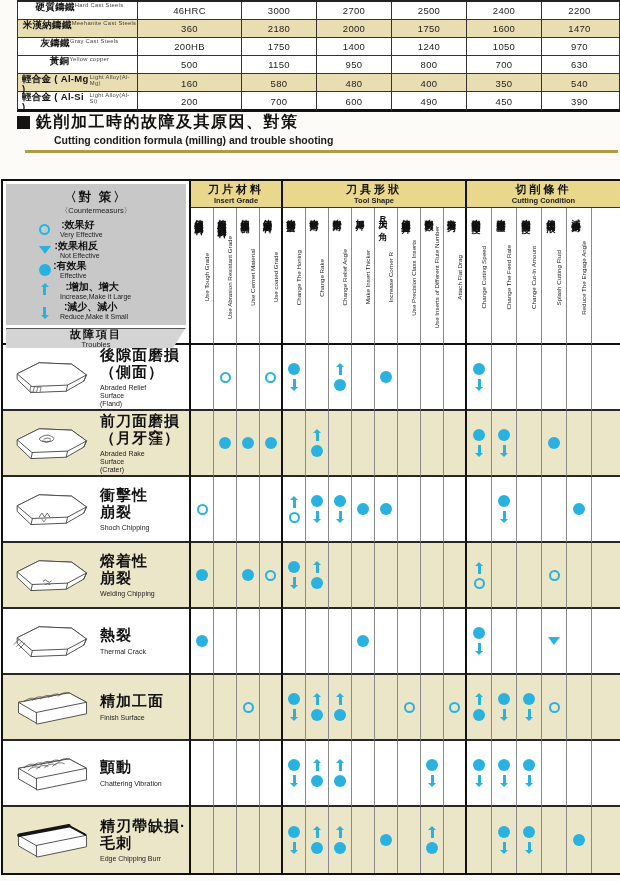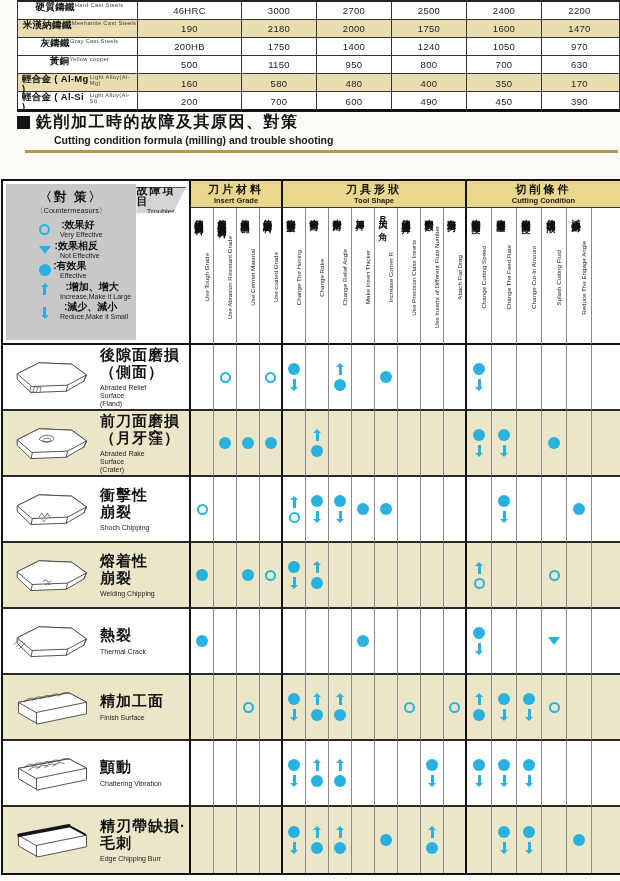--- a/index.html
+++ b/index.html
@@ -42,21 +42,21 @@
     display:flex;justify-content:center;align-items:flex-start;padding-top:4px;overflow:hidden;}
   .colcell.geb{border-right:2px solid #111;}
   .colcell.lastcol{border-right:none;}
   .col-zh{writing-mode:vertical-rl;text-orientation:upright;font-size:9px;font-weight:bold;
     line-height:1.05;letter-spacing:1px;color:#111;}
   .col-en{writing-mode:vertical-rl;transform:rotate(180deg);font-size:6.2px;color:#222;
     line-height:1;white-space:nowrap;align-self:center;margin-left:1px;}
 
   
   .legend-cell{grid-column:1;grid-row:1/3;border-right:2px solid #111;border-bottom:2px solid #111;
-    background:#fff;padding:3px;display:flex;flex-direction:row;}
+    background:#fff;padding:3px;display:flex;flex-direction:column;}
   .legend-box{flex:1;background:var(--legend-gray);padding:5px 4px 2px 30px;}
   .lg-title{text-align:center;font-size:12.5px;font-weight:bold;letter-spacing:2px;margin-right:26px;color:#111;}
   .lg-sub{text-align:center;font-size:7.5px;color:#222;margin:0 26px 4px 0;}
   .lg-item{display:flex;align-items:center;margin-bottom:2.5px;}
   .lg-symwrap{width:17px;display:flex;justify-content:center;flex:0 0 auto;}
   .lg-text{line-height:1;text-align:center;}
   .lg-zh{font-size:10px;font-weight:bold;color:#111;}
   .lg-en{font-size:7px;color:#222;margin-top:1px;padding-left:7px;}
   .troubles-band{height:25px;margin-top:3px;background:var(--band-gray);
     clip-path:polygon(0 0,100% 0,calc(100% - 13px) 100%,0 100%);
@@ -108,21 +108,21 @@
         <div class="t-cell">2700</div>
         <div class="t-cell">2500</div>
         <div class="t-cell">2400</div>
         <div class="t-cell">2200</div>
       </div>
       <div class="t-row shade">
         <div class="t-cell t-label">
           <div class="t-zh">米漢納鑄鐵</div>
           <div class="t-en">Meehanite Cast Steels</div>
         </div>
-        <div class="t-cell">190</div>
+        <div class="t-cell">360</div>
         <div class="t-cell">2180</div>
         <div class="t-cell">2000</div>
         <div class="t-cell">1750</div>
         <div class="t-cell">1600</div>
         <div class="t-cell">1470</div>
       </div>
       <div class="t-row">
         <div class="t-cell t-label">
           <div class="t-zh">灰鑄鐵</div>
           <div class="t-en">Gray Cast Steels</div>
@@ -149,21 +149,21 @@
       <div class="t-row shade">
         <div class="t-cell t-label">
           <div class="t-zh">輕合金 ( Al-Mg )</div>
           <div class="t-en">Light Alloy(Al-Mg)</div>
         </div>
         <div class="t-cell">160</div>
         <div class="t-cell">580</div>
         <div class="t-cell">480</div>
         <div class="t-cell">400</div>
         <div class="t-cell">350</div>
-        <div class="t-cell">170</div>
+        <div class="t-cell">540</div>
       </div>
       <div class="t-row">
         <div class="t-cell t-label">
           <div class="t-zh">輕合金 ( Al-Si )</div>
           <div class="t-en">Light Alloy(Al-Si)</div>
         </div>
         <div class="t-cell">200</div>
         <div class="t-cell">700</div>
         <div class="t-cell">600</div>
         <div class="t-cell">490</div>

